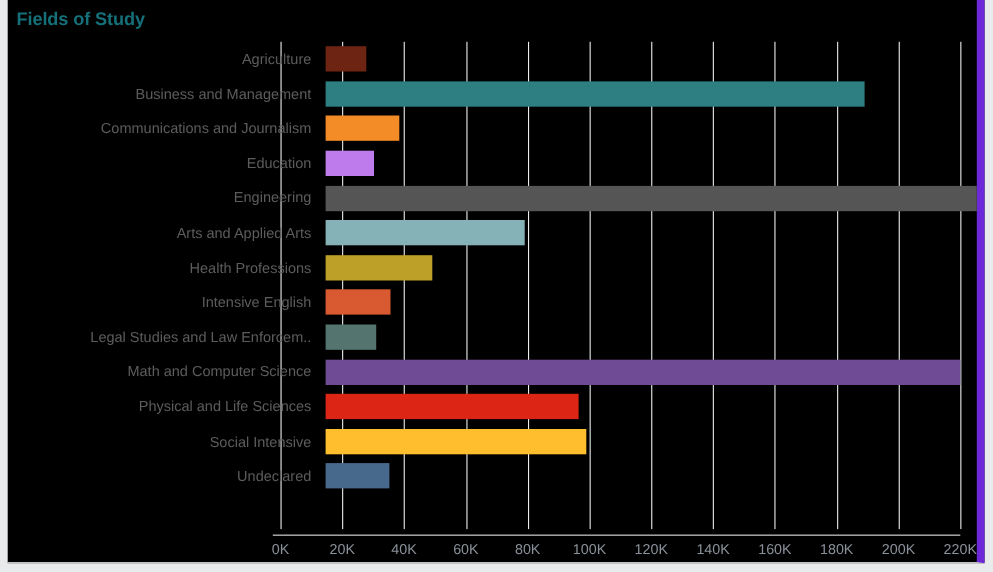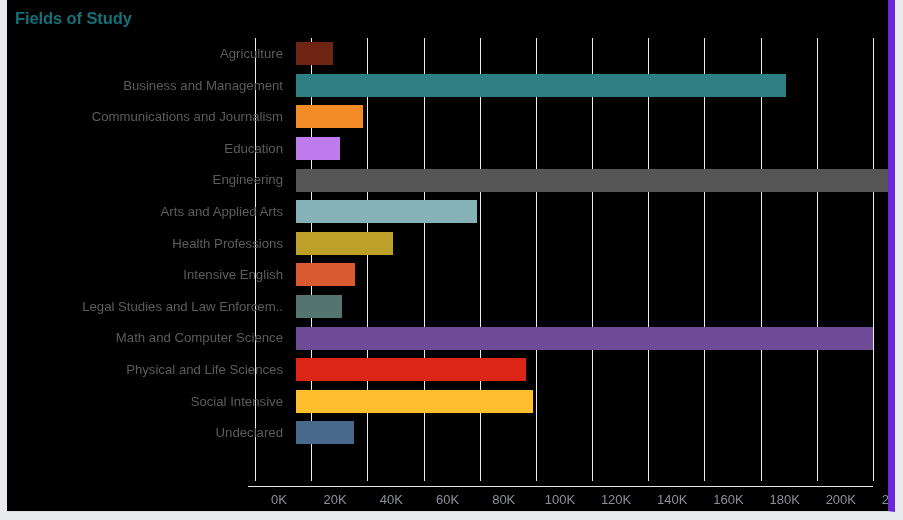--- a/index.html
+++ b/index.html
@@ -116,21 +116,20 @@
     height: 1px;
     background: #e3e4e5;
   }
   .xtick {
     position: absolute;
     top: 6px;
     font-size: 13px;
     color: #8a9099;
     white-space: nowrap;
     transform: translateX(-50%);
-    margin-left: 24px;
   }
 </style>
 </head>
 <body>
 
 <div id="chart-card">
 
   <div id="chart-title">Fields of Study</div>
 
   <div id="plot">

